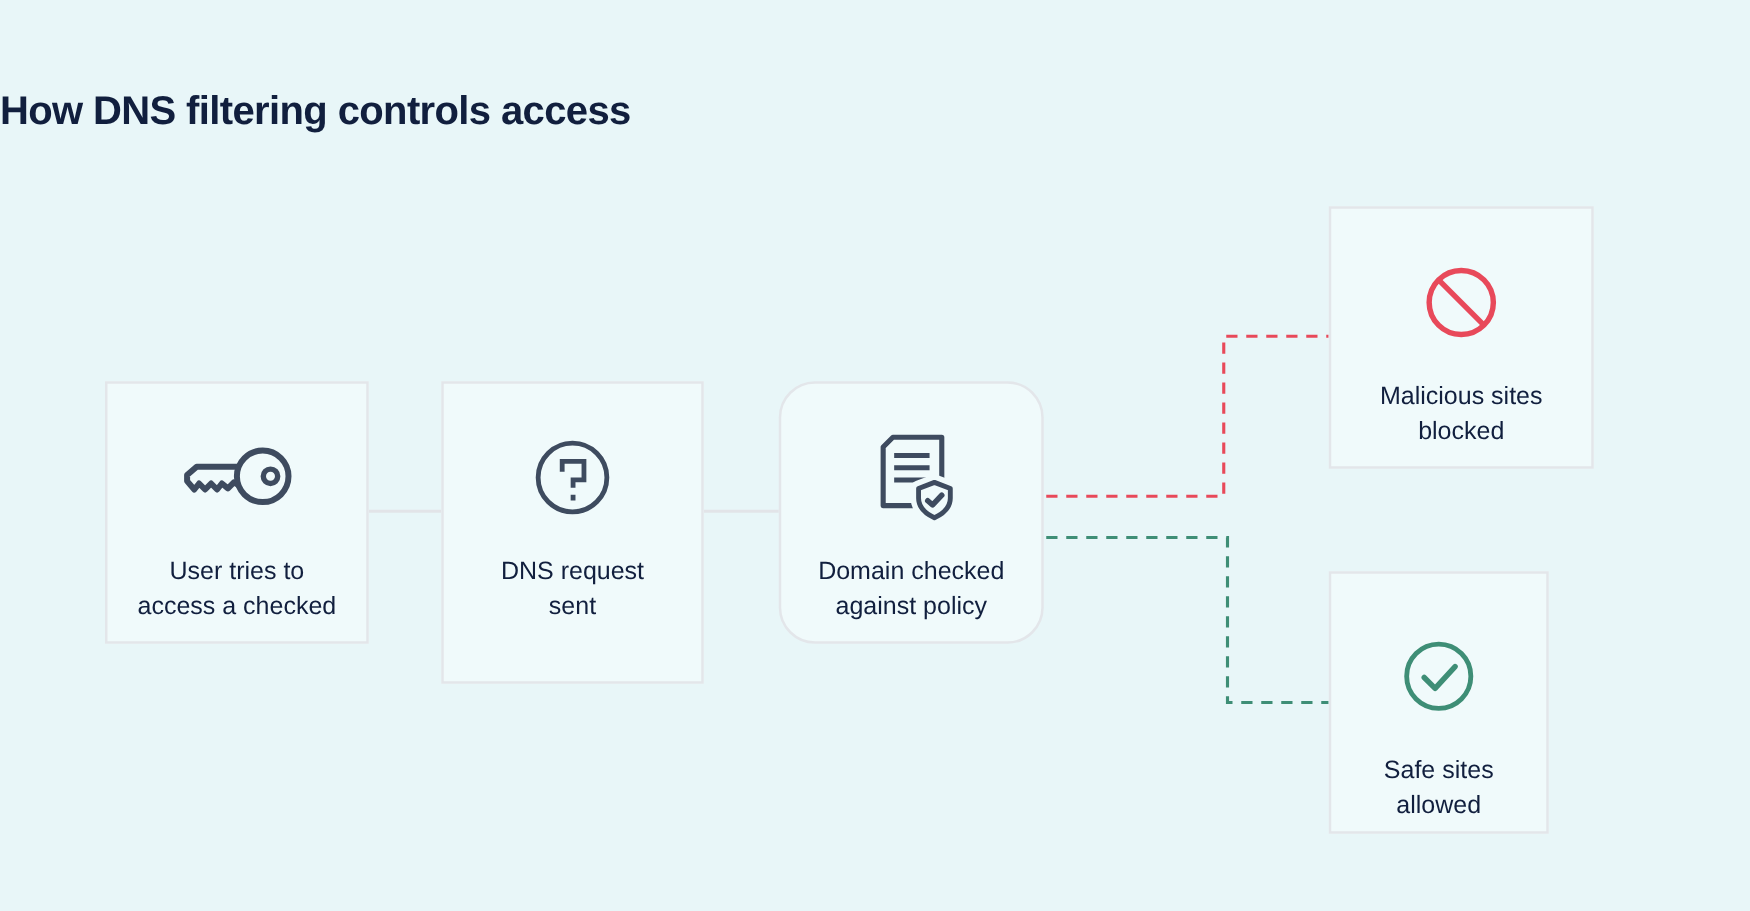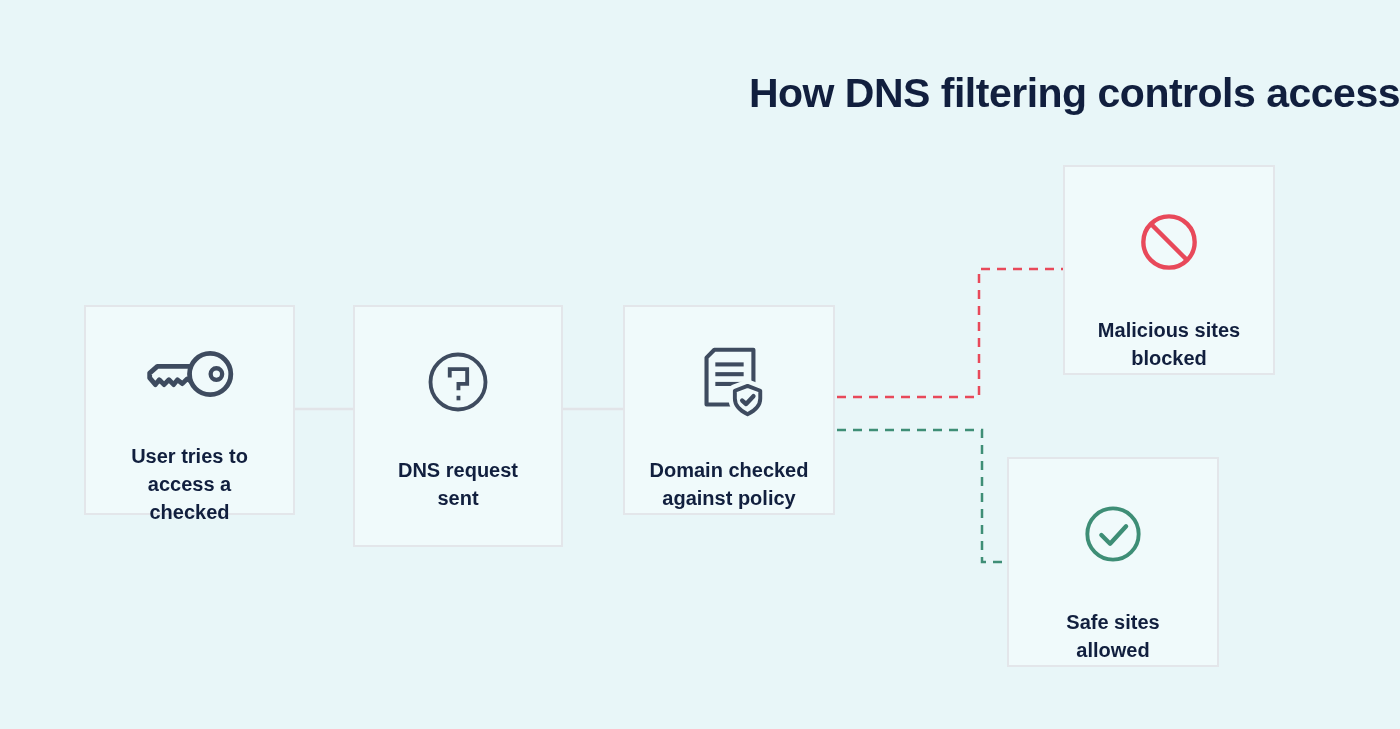--- a/index.html
+++ b/index.html
@@ -17,22 +17,22 @@
   body{
     background:var(--bg);
     font-family:"Liberation Sans","DejaVu Sans",sans-serif;
     position:relative;
     overflow:hidden;
   }
   .canvas{position:absolute;inset:0;width:1400px;height:729px;}
   .title{
     position:absolute;
     top:70px;left:0;width:100%;
-    text-align:right;
-    font-size:41px;
+    text-align:left;
+    font-size:32px;
     font-weight:700;
     letter-spacing:-0.5px;
     color:var(--navy);
   }
   svg.connectors{
     position:absolute;inset:0;width:1400px;height:729px;
     pointer-events:none;
   }
   .node{
     position:absolute;
@@ -44,25 +44,25 @@
     justify-content:flex-start;
   }
   .node .icon-wrap{
     height:86px;
     margin-top:32px;
     display:flex;
     align-items:center;
     justify-content:center;
   }
   .node .label{
-    margin-top:31px;
+    margin-top:18px;
     text-align:center;
     font-size:20px;
     line-height:28px;
-    font-weight:700;
+    font-weight:400;
     color:var(--navy);
   }
 </style>
 </head>
 <body>
 
 <div class="canvas">
 
   <div class="title">How DNS filtering controls access</div>
 
@@ -92,21 +92,21 @@
         <g fill="none" stroke-width="4.2" stroke="#3e4b5f">
           <circle cx="36" cy="36" r="30"></circle>
           <path d="M27 31 V22 H46 V38 H36.5 V45" stroke-linejoin="miter"></path>
           <path d="M36.5 51 V56"></path>
         </g>
       </svg>
     </div>
     <div class="label" style="max-width:130px;">DNS request sent</div>
   </div>
 
-  <div class="node" style="left:623px;top:305px;width:212px;height:210px;">
+  <div class="node" style="left:623px;top:305px;width:212px;height:210px;border-radius:29px;">
     <div class="icon-wrap">
       <svg width="88" height="84" viewBox="0 0 90 86">
         <g fill="none" stroke-width="4.2" stroke="#3e4b5f">
           <path d="M30 10 L70 10 L70 66 L22 66 L22 18 Z" stroke-linejoin="round"></path>
           <path d="M31 25 H60"></path>
           <path d="M31 35 H60"></path>
           <path d="M31 45 H60"></path>
           <path d="M64 47 L77 52 V60 C77 67.5 71.5 72.5 64 76 C56.5 72.5 51 67.5 51 60 V52 Z" stroke="#f0fafb" stroke-width="13" fill="#f0fafb" stroke-linejoin="round"></path>
           <path d="M64 47 L77 52 V60 C77 67.5 71.5 72.5 64 76 C56.5 72.5 51 67.5 51 60 V52 Z" fill="#f0fafb" stroke-width="4" stroke-linejoin="round"></path>
           <path d="M58.5 62 L62.5 65.5 L70 57.5" stroke-width="4.5" stroke-linecap="round" stroke-linejoin="round"></path>
@@ -121,21 +121,21 @@
       <svg width="62" height="62" viewBox="0 0 64 64">
         <g fill="none" stroke-width="4.5" stroke="#e8495a">
           <circle cx="32" cy="32" r="26.5"></circle>
           <path d="M13.3 13.3 L50.7 50.7"></path>
         </g>
       </svg>
     </div>
     <div class="label" style="max-width:160px;">Malicious sites blocked</div>
   </div>
 
-  <div class="node" style="left:1007px;top:457px;width:212px;height:210px;">
+  <div class="node" style="left:1063px;top:457px;width:176px;height:210px;justify-content:center;">
     <div class="icon-wrap">
       <svg width="62" height="62" viewBox="0 0 64 64">
         <g fill="none" stroke-width="4" stroke="#3e8e76">
           <circle cx="32" cy="32" r="26.5"></circle>
           <path d="M20 33 L29 42 L45.5 24" stroke-width="4.5" stroke-linecap="round" stroke-linejoin="round"></path>
         </g>
       </svg>
     </div>
     <div class="label" style="max-width:110px;">Safe sites allowed</div>
   </div>

